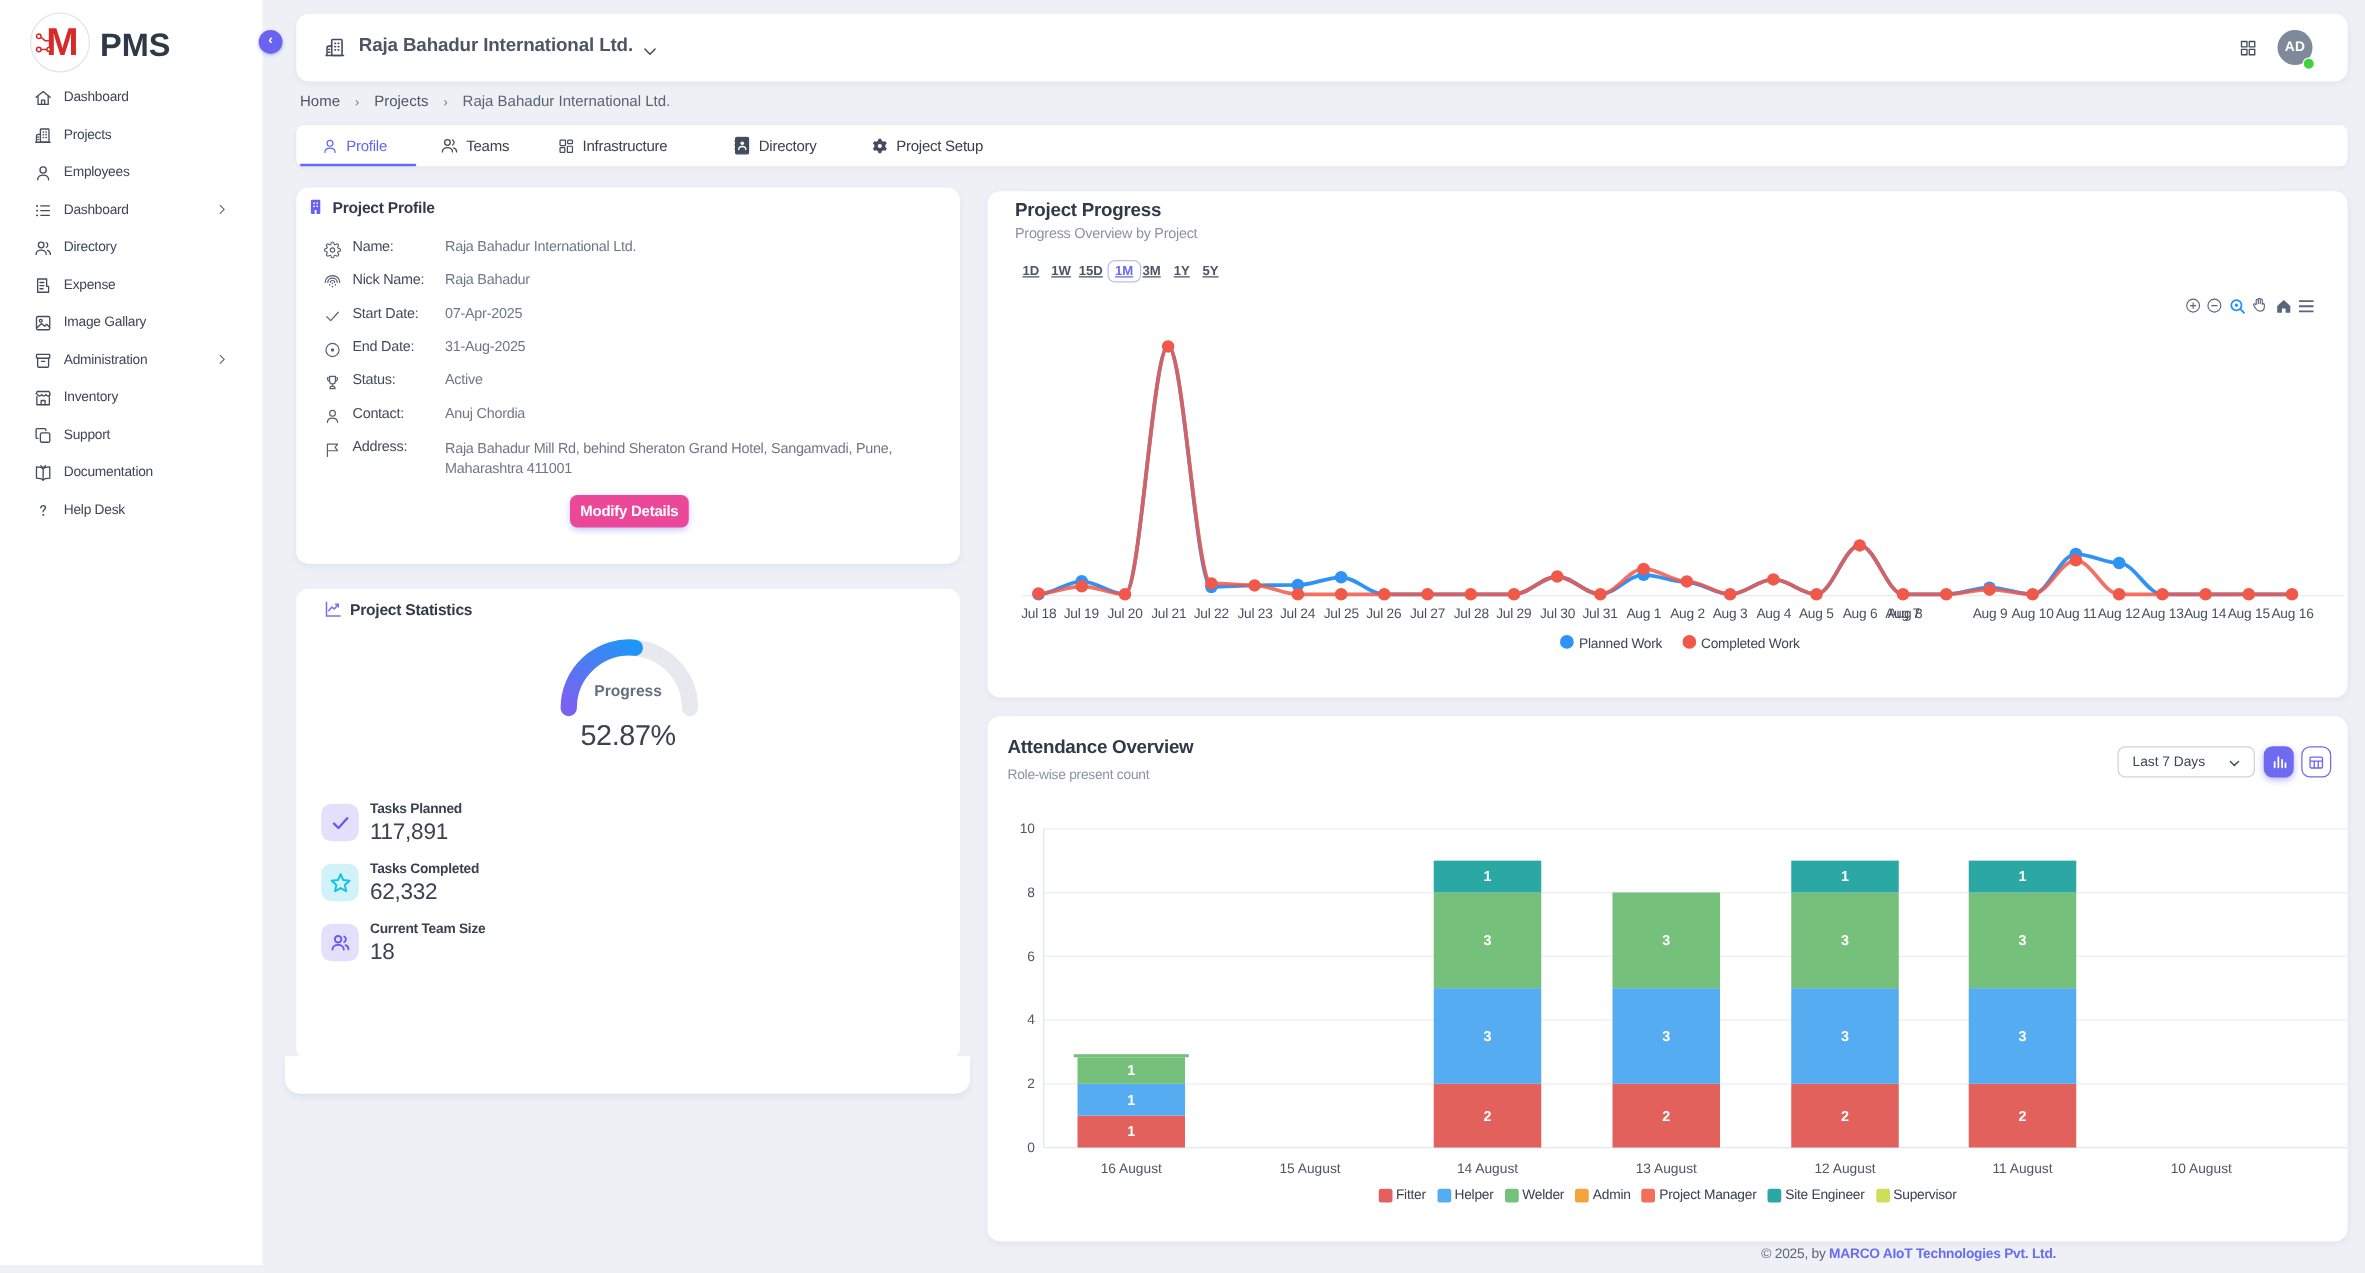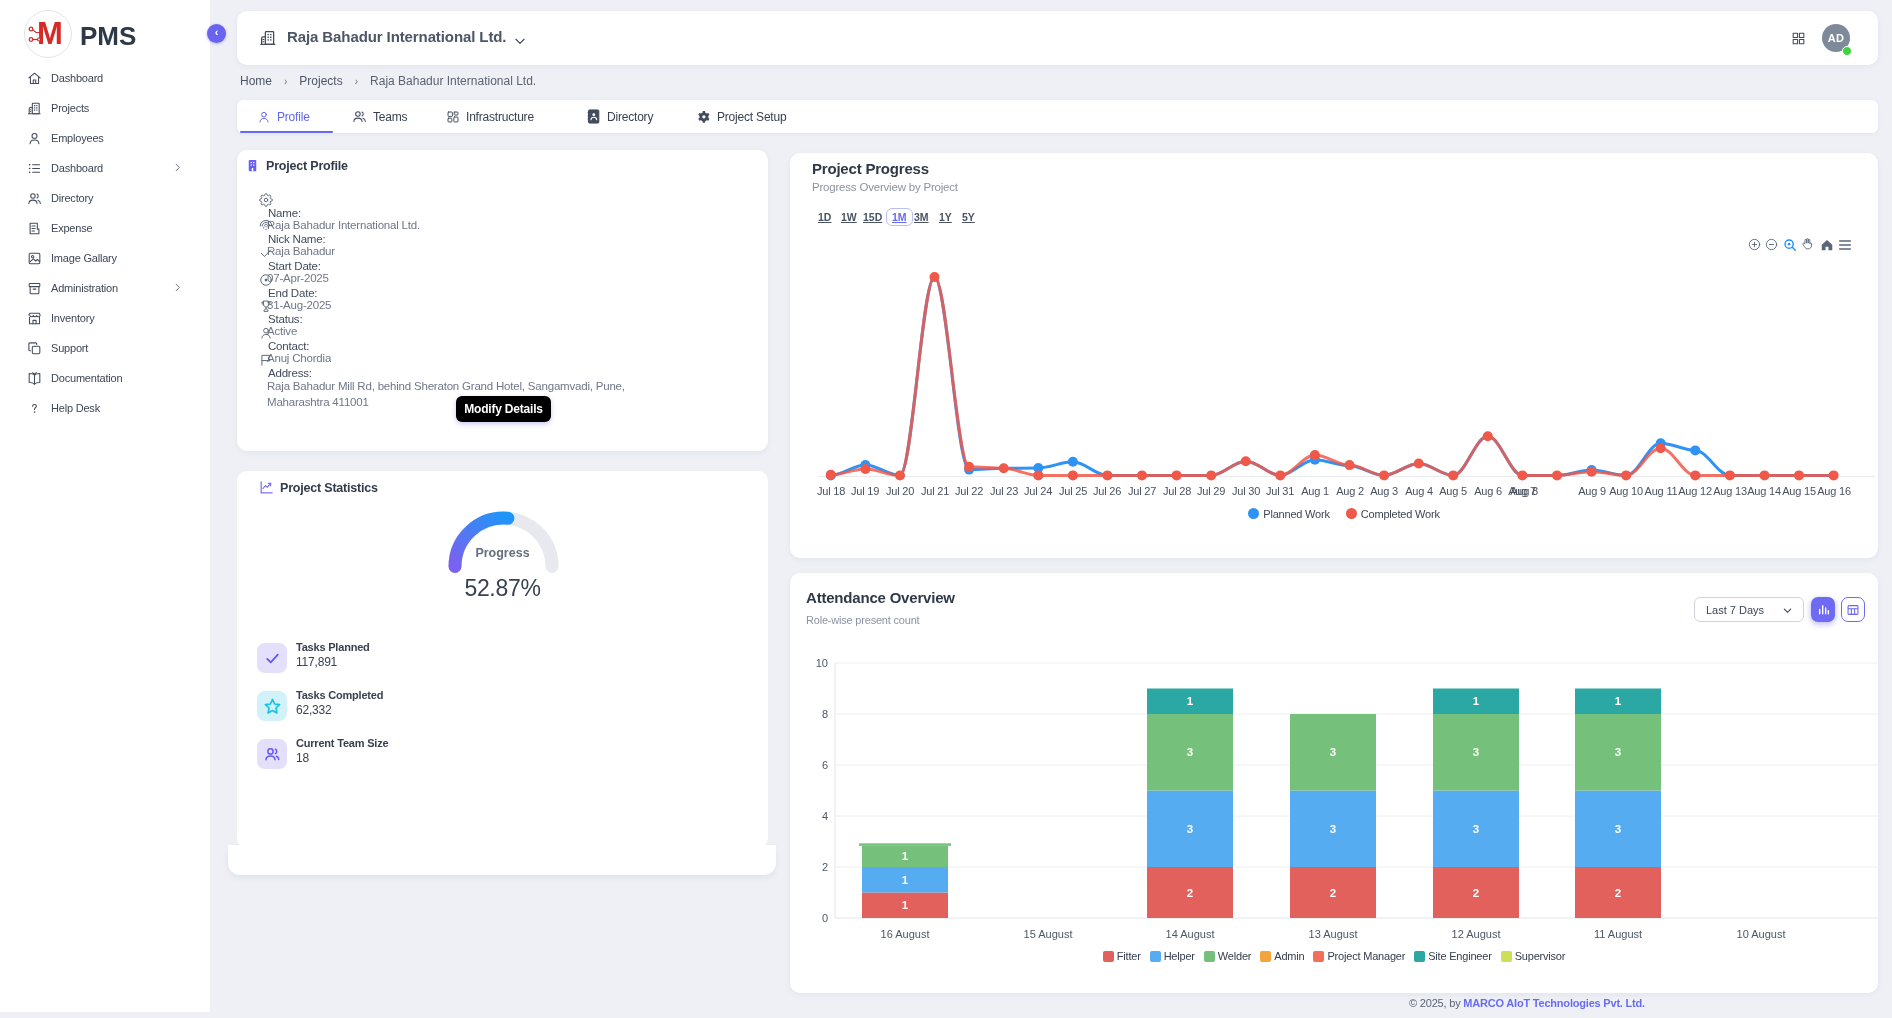--- a/index.html
+++ b/index.html
@@ -24,35 +24,35 @@
 #bc { position:absolute; left:240px; top:74px; font-size:12px; color:#4c5666; }
 #bc .sep { margin:0 12px; color:#6b7585; font-size:10px; }
 #bc .last { color:#5a6372; }
 
 #tabs { position:absolute; left:237px; top:100px; width:1641px; height:33px; background:#fff; border-radius:6px; box-shadow:0 1px 4px rgba(30,35,70,.05); }
 .tab { position:absolute; top:0; height:33px; display:flex; align-items:center; gap:6px; font-size:12px; font-weight:500; color:#39414f; letter-spacing:-0.2px; }
 #underline { position:absolute; left:3px; bottom:0; width:93px; height:2.5px; background:#656af2; border-radius:2px; }
 
 #pcard { left:237px; top:150px; width:531px; height:301px; }
 .ctitle { position:absolute; display:flex; align-items:center; gap:6px; font-size:12.5px; font-weight:bold; color:#333b4a; letter-spacing:-0.2px; }
-.prow { position:absolute; left:22px; display:flex; width:500px;flex-direction:column; }
+.prow { position:absolute; left:22px; display:flex; width:500px; }
 .prow svg { margin-top:1px; flex:0 0 auto; }
 .plab { width:66px; margin-left:9px; font-size:11.5px; color:#424b5c; letter-spacing:-0.2px; flex:0 0 auto; }
 .pval { margin-left:8px; font-size:11.5px; color:#6f7787; letter-spacing:-0.2px; }
-#modify { position:absolute; left:219px; top:246px; width:95px; height:26px; background:#000000; border-radius:6px; color:#fff; font-size:12px; font-weight:bold; text-align:center; line-height:26px; letter-spacing:-0.2px; box-shadow:0 2px 5px rgba(100,90,240,.35); }
+#modify { position:absolute; left:219px; top:246px; width:95px; height:26px; background:#ec4899; border-radius:6px; color:#fff; font-size:12px; font-weight:bold; text-align:center; line-height:26px; letter-spacing:-0.2px; box-shadow:0 2px 5px rgba(100,90,240,.35); }
 
 #backcard { position:absolute; left:228px; top:845px; width:548px; height:30px; background:#fff; border-radius:0 0 12px 12px; box-shadow:0 3px 6px rgba(30,35,70,.06); }
 #scard { left:237px; top:471px; width:531px; height:377px; box-shadow:none; }
 #gprog { position:absolute; left:0; top:75px; width:531px; text-align:center; font-size:12.5px; font-weight:bold; color:#646e7e; }
 #gpct { position:absolute; left:0; top:104px; width:531px; text-align:center; font-size:23px; color:#39424f; letter-spacing:-0.3px; }
 .sitem { position:absolute; left:20px; display:flex; }
 .sbox { width:30px; height:30px; border-radius:8px; display:flex; align-items:center; justify-content:center; }
 .stxt { margin-left:9px; }
 .slab { font-size:11px; font-weight:bold; color:#39414f; letter-spacing:-0.2px; margin-top:-2px; }
-.sval { font-size:12px; color:#39424f; margin-top:2px; letter-spacing:-0.2px; }
+.sval { font-size:18px; color:#39424f; margin-top:2px; letter-spacing:-0.2px; }
 
 #prog { left:790px; top:153px; width:1088px; height:405px; }
 #ptitle { position:absolute; left:22px; top:7px; font-size:15px; font-weight:bold; color:#2f3948; letter-spacing:-0.2px; }
 #psub { position:absolute; left:22px; top:28px; font-size:11.5px; color:#8b93a2; letter-spacing:-0.2px; }
 .rng { position:absolute; top:58px; font-size:10.5px; font-weight:bold; color:#4a5462;text-decoration:underline; }
 .rng.active { color:#656af2; border:1px solid #b9c0f0; border-radius:6px; padding:2px 5px; margin-top:-3px; background:#fff; }
 .xl { position:absolute; width:40px; text-align:center; top:332px; font-size:11px; color:#49525f; letter-spacing:-0.2px; }
 #pleg { position:absolute; left:10px; top:355px; width:1088px; display:flex; justify-content:center; gap:16px; font-size:11px; letter-spacing:-0.2px; color:#3d4654; align-items:flex-end; }
 #pleg i { display:inline-block; width:11px; height:11px; border-radius:50%; margin-right:4px; vertical-align:-1px; }
 

